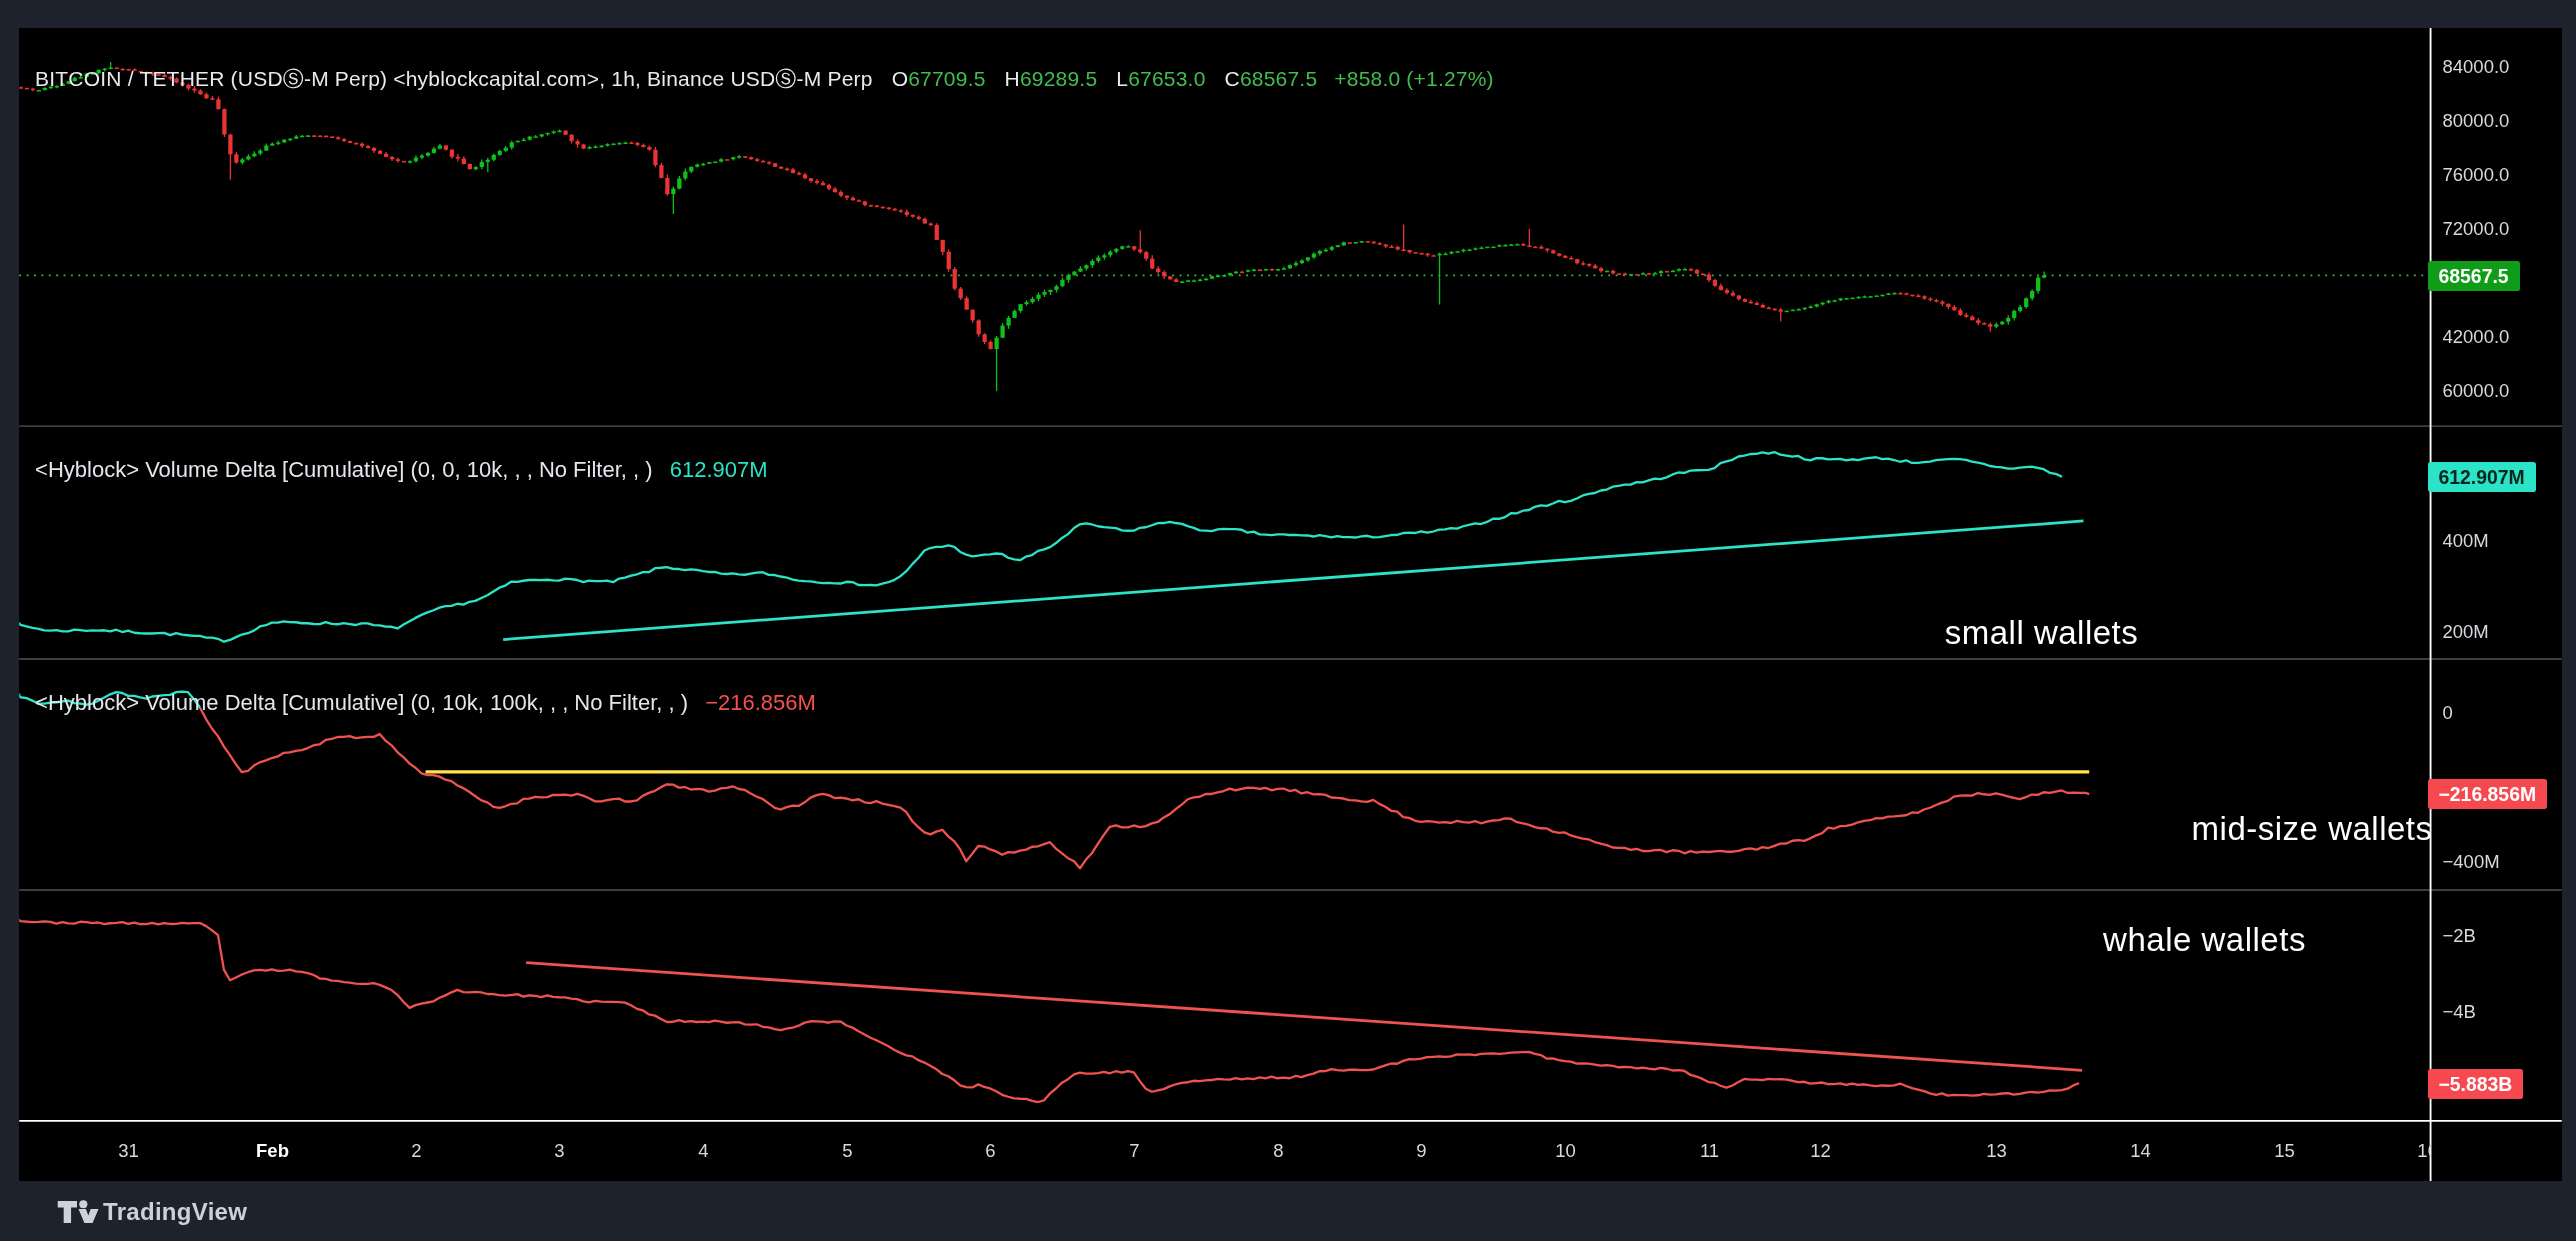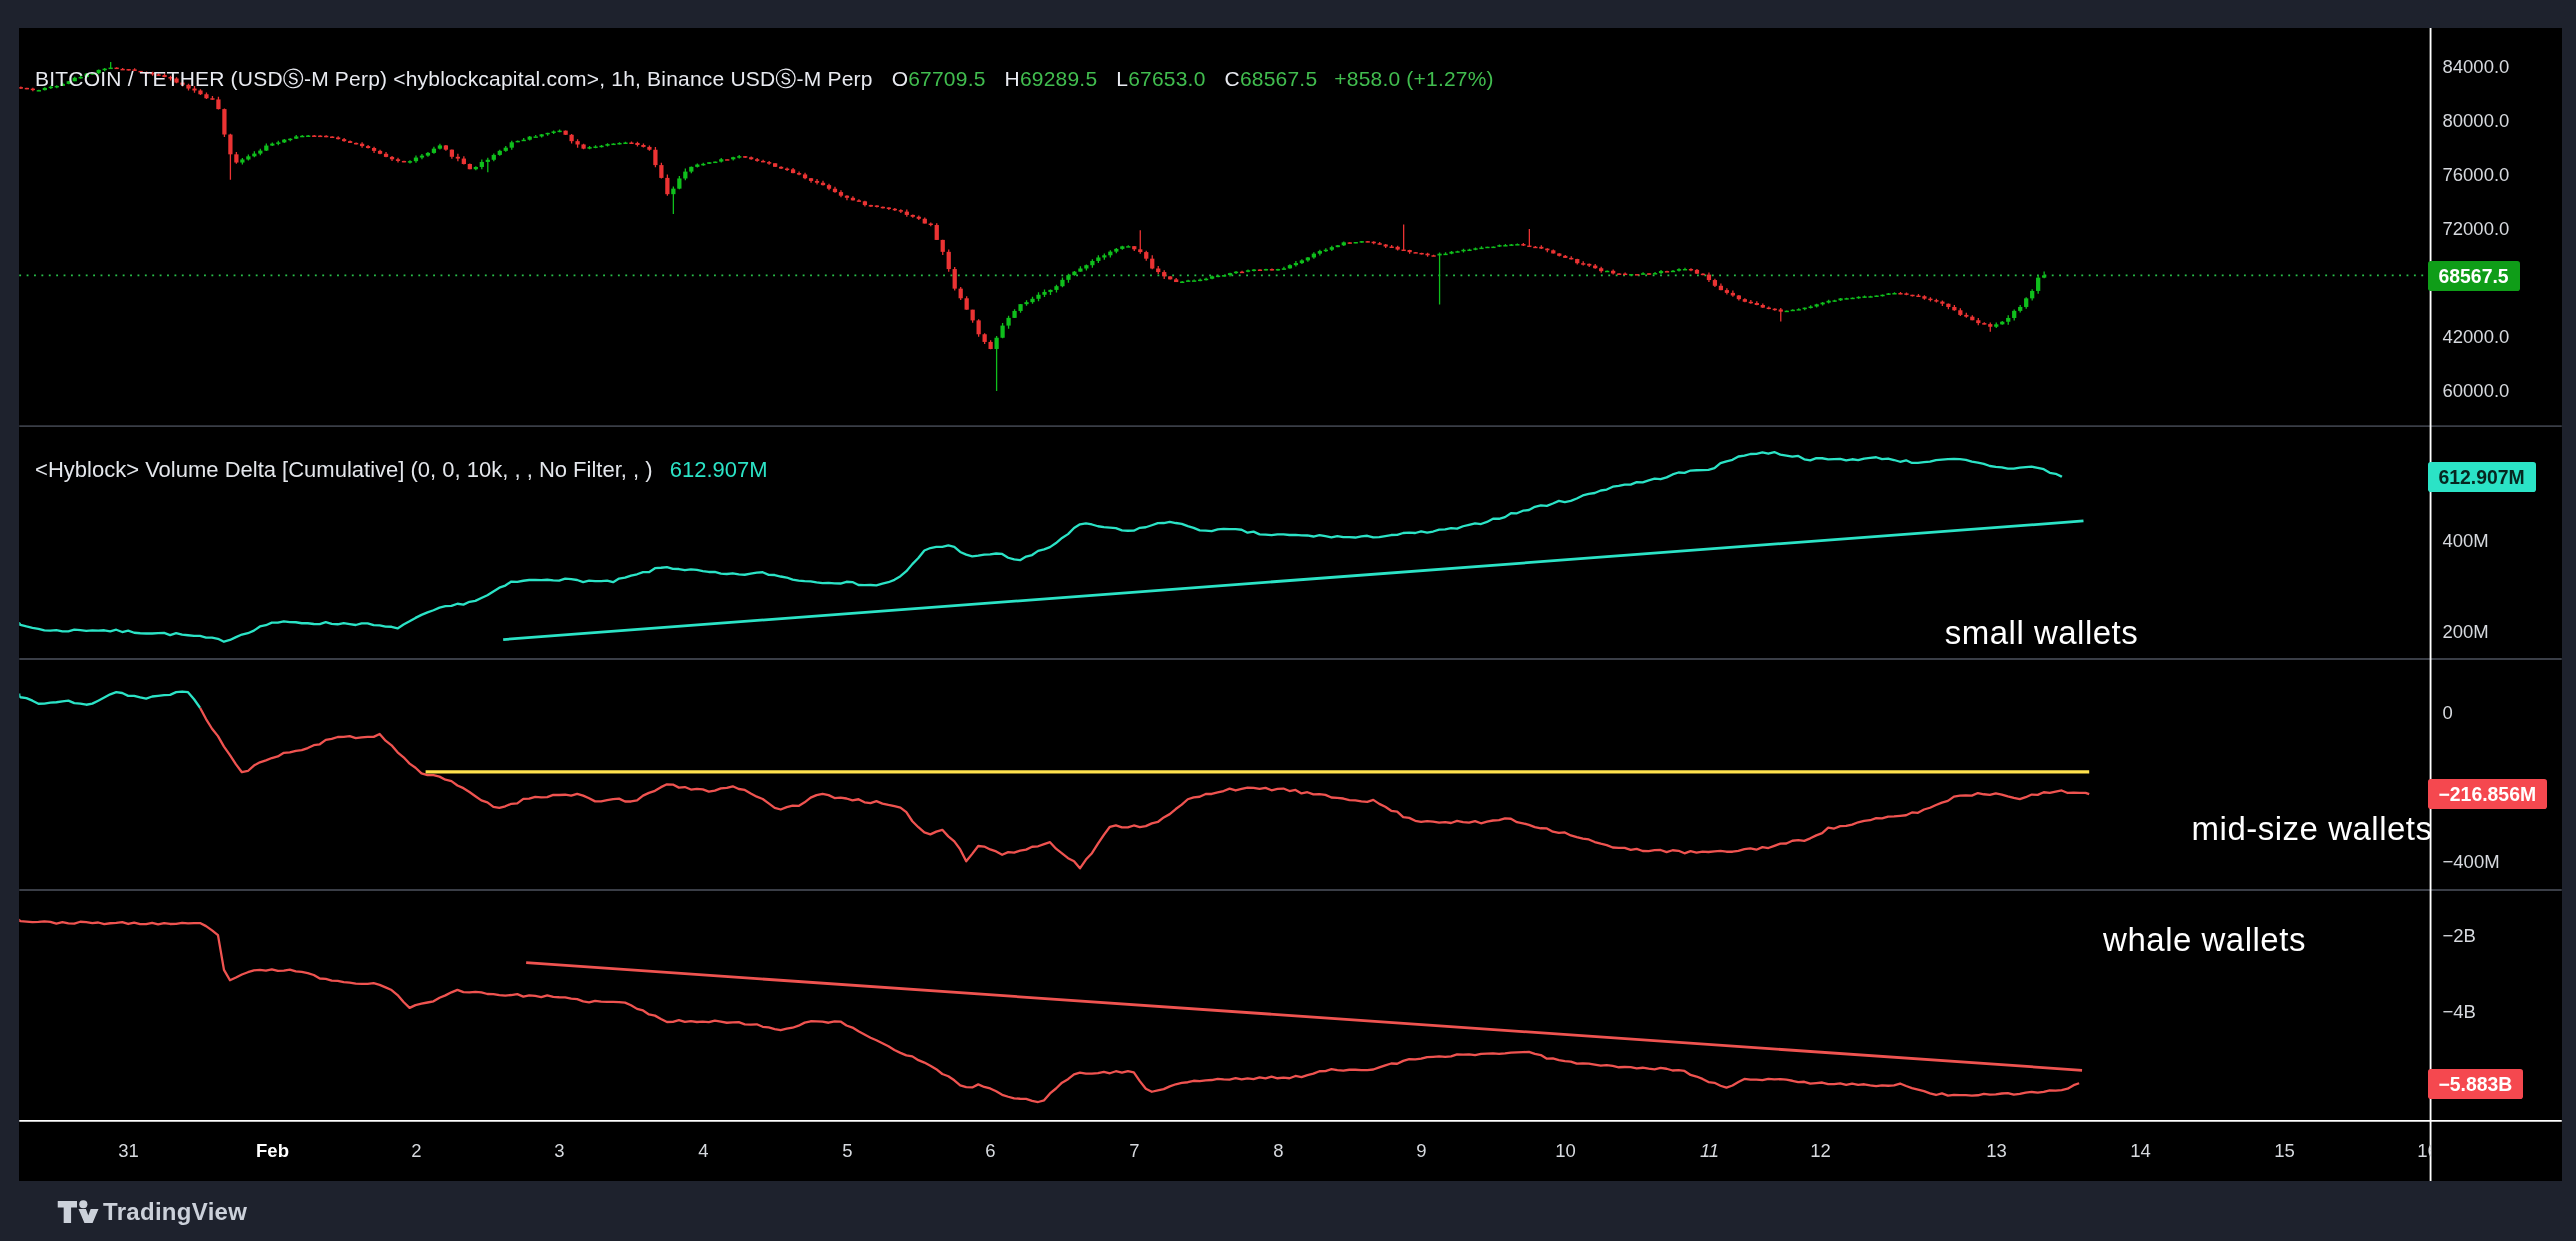--- a/index.html
+++ b/index.html
@@ -791,20 +791,24 @@
     <span class="ohlc-lab">H</span><span class="ohlc-val">69289.5</span>
     <span class="ohlc-lab">L</span><span class="ohlc-val">67653.0</span>
     <span class="ohlc-lab">C</span><span class="ohlc-val">68567.5</span>
     <span class="chg">+858.0 (+1.27%)</span>
   </div>
 
   <div class="pane-title" style="top:429px">
     <span>&lt;Hyblock&gt; Volume Delta [Cumulative] (0, 0, 10k, , , No Filter, , )</span>
     <span class="val val-teal">612.907M</span>
   </div>
+  <div class="pane-title" style="top:662px">
+    <span>&lt;Hyblock&gt; Volume Delta [Cumulative] (0, 10k, 100k, , , No Filter, , )</span>
+    <span class="val val-red">−216.856M</span>
+  </div>
 
   <div id="axis-labels">
       <div class="axis-label" style="top: 28px;">84000.0</div>
       <div class="axis-label" style="top: 82px;">80000.0</div>
       <div class="axis-label" style="top: 136px;">76000.0</div>
       <div class="axis-label" style="top: 190px;">72000.0</div>
       <div class="axis-label occluded" style="top: 244px;">68000.0</div>
       <div class="axis-label" style="top: 298px;">42000.0</div>
       <div class="axis-label" style="top: 352px;">60000.0</div>
       <div class="axis-label" style="top: 502px;">400M</div>
@@ -819,21 +823,21 @@
       <div class="time-label emph" style="left: 254px;">Feb</div>
       <div class="time-label" style="left: 398px;">2</div>
       <div class="time-label" style="left: 541px;">3</div>
       <div class="time-label" style="left: 685px;">4</div>
       <div class="time-label" style="left: 829px;">5</div>
       <div class="time-label" style="left: 972px;">6</div>
       <div class="time-label" style="left: 1116px;">7</div>
       <div class="time-label" style="left: 1260px;">8</div>
       <div class="time-label" style="left: 1403px;">9</div>
       <div class="time-label" style="left: 1547px; text-align: center;">10</div>
-      <div class="time-label" style="left: 1691px; font-style: italic;">11</div>
+      <div class="time-label" style="left: 1691px;">11</div>
       <div class="time-label" style="left: 1766px; margin-left: 36px;">12</div>
       <div class="time-label" style="left: 1978px;">13</div>
       <div class="time-label" style="left: 2122px;">14</div>
       <div class="time-label" style="left: 2266px;">15</div>
       <div class="time-label" style="left: 2409px;">16</div>
     </div>
   <div id="annotations">
       <div class="annotation" style="left: 2023px; top: 605px; transform: translate(-50%, -50%);">small wallets</div>
       <div class="annotation" style="right: 129px; top: 801px; transform: translateY(-50%);">mid-size wallets</div>
       <div class="annotation" style="left: 2186px; top: 912px; transform: translate(-50%, -50%);">whale wallets</div>

